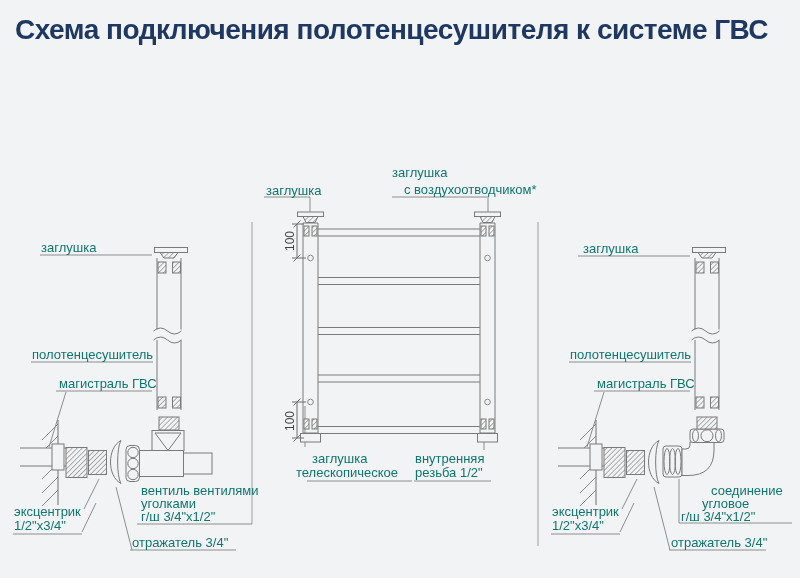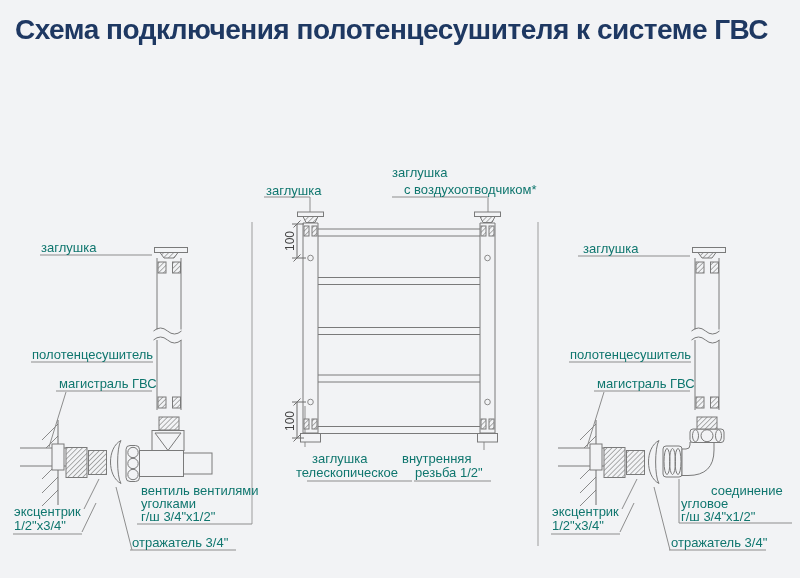--- a/index.html
+++ b/index.html
@@ -268,26 +268,26 @@
   <div class="lbl" style="left:141px;top:510px">г/ш 3/4"х1/2"</div>
   <div class="lbl" style="left:132px;top:536px">отражатель 3/4"</div>
 
   <div class="lbl" style="left:266px;top:184px">заглушка</div>
   <div class="lbl" style="left:392px;top:166px">заглушка</div>
   <div class="lbl" style="left:404px;top:183px">с воздухоотводчиком*</div>
   <div class="dim" style="left:272px;top:234px">100</div>
   <div class="dim" style="left:272px;top:414px">100</div>
   <div class="lbl" style="left:312px;top:452px">заглушка</div>
   <div class="lbl" style="left:296px;top:466px">телескопическое</div>
-  <div class="lbl" style="left:402px;top:452px">внутренняя</div>
+  <div class="lbl" style="left:415px;top:452px">внутренняя</div>
   <div class="lbl" style="left:415px;top:466px">резьба 1/2"</div>
 
   <div class="lbl" style="left:583px;top:242px">заглушка</div>
   <div class="lbl" style="left:570px;top:348px">полотенцесушитель</div>
   <div class="lbl" style="left:597px;top:377px">магистраль ГВС</div>
   <div class="lbl" style="left:552px;top:505px">эксцентрик</div>
   <div class="lbl" style="left:552px;top:519px">1/2"х3/4"</div>
   <div class="lbl" style="left:711px;top:484px">соединение</div>
-  <div class="lbl" style="left:681px;top:497px">угловое</div>
+  <div class="lbl" style="left:702px;top:497px">угловое</div>
   <div class="lbl" style="left:681px;top:510px">г/ш 3/4"х1/2"</div>
   <div class="lbl" style="left:671px;top:536px">отражатель 3/4"</div>
 
 </div>
 
 </body></html>

